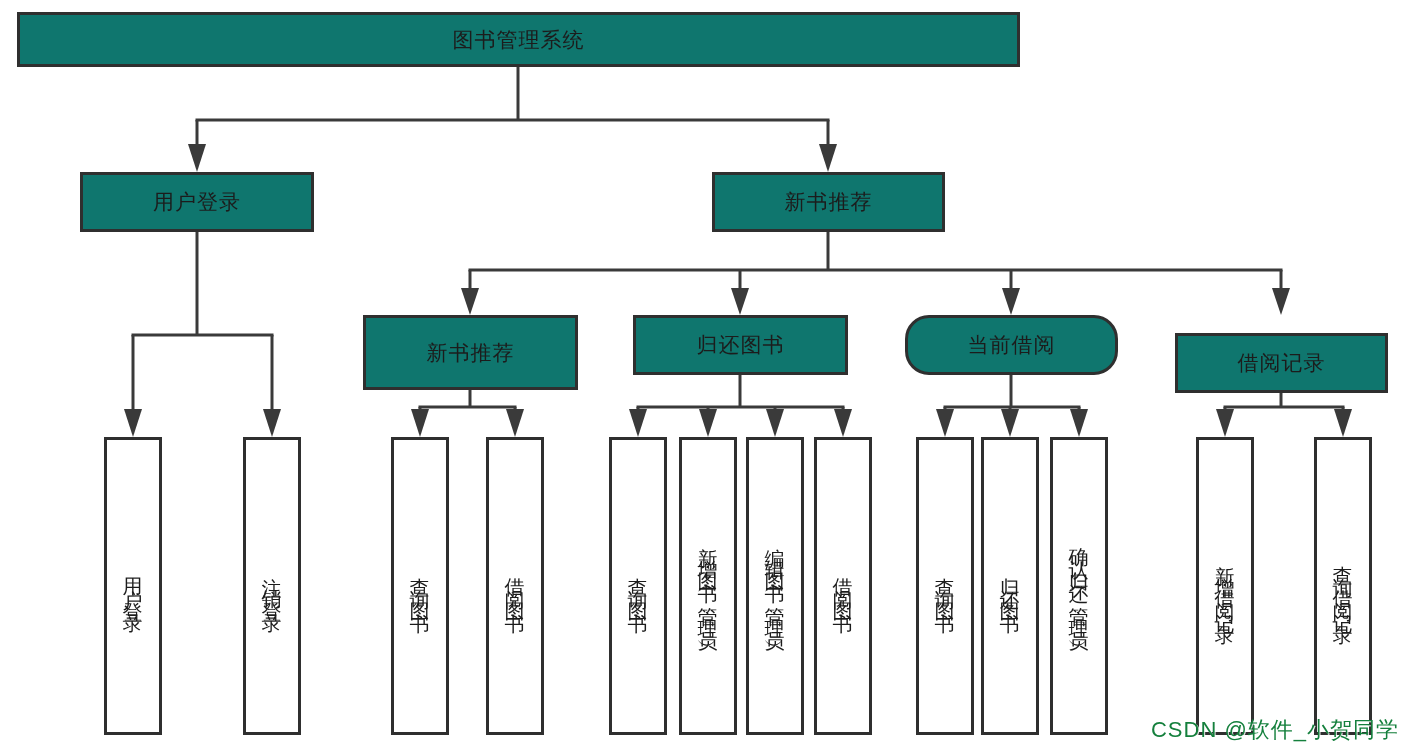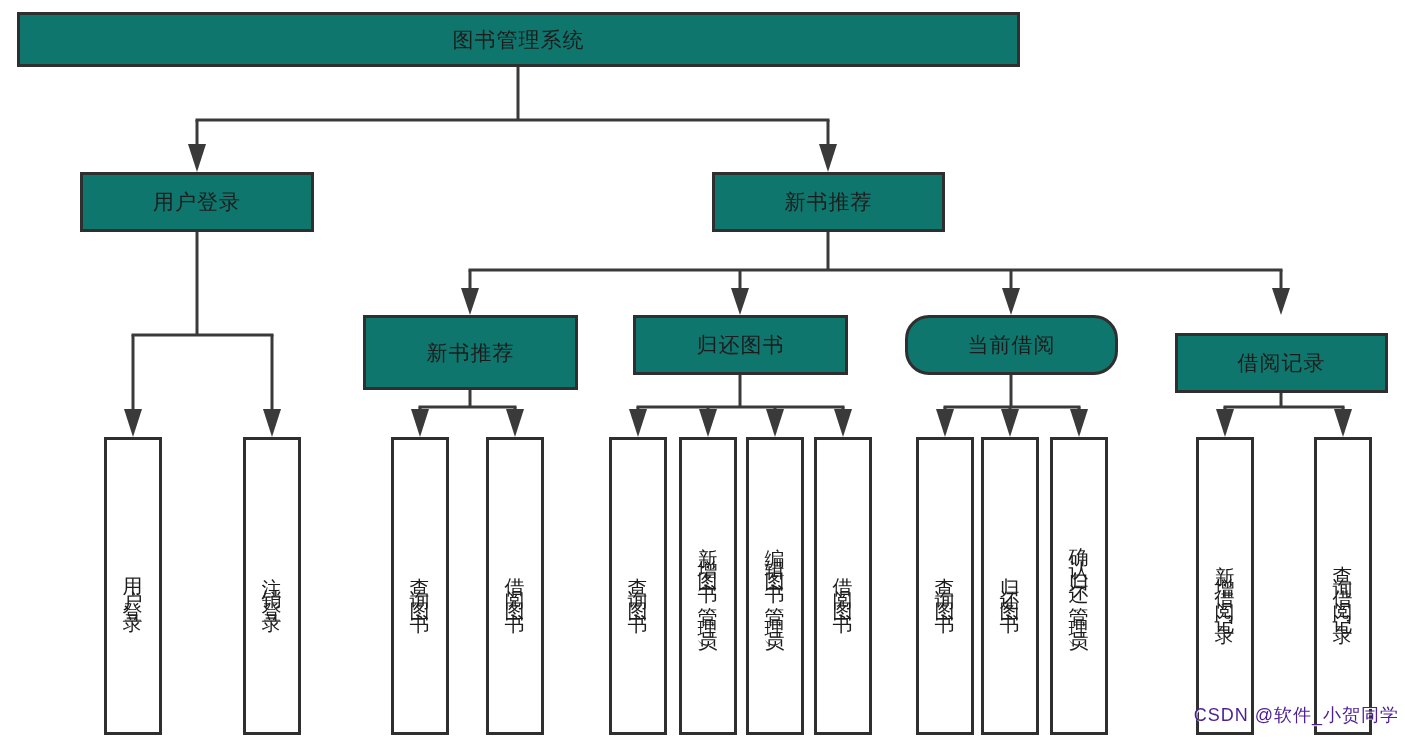--- a/index.html
+++ b/index.html
@@ -48,23 +48,23 @@
   }
   .vtext {
     writing-mode: vertical-rl;
     text-orientation: mixed;
     letter-spacing: 12px;
     line-height: 1;
   }
   .watermark {
     position: absolute;
     right: 6px;
-    bottom: 20px;
-    font-size: 18px;
-    color: #4c1d95;
+    bottom: 2px;
+    font-size: 22px;
+    color: #15803d;
     text-shadow: 1px 1px 0 rgba(255,255,255,0.85);
     letter-spacing: 1px;
     z-index: 10;
     white-space: nowrap;
   }
 </style>
 </head>
 <body>
 
 <div class="canvas">

